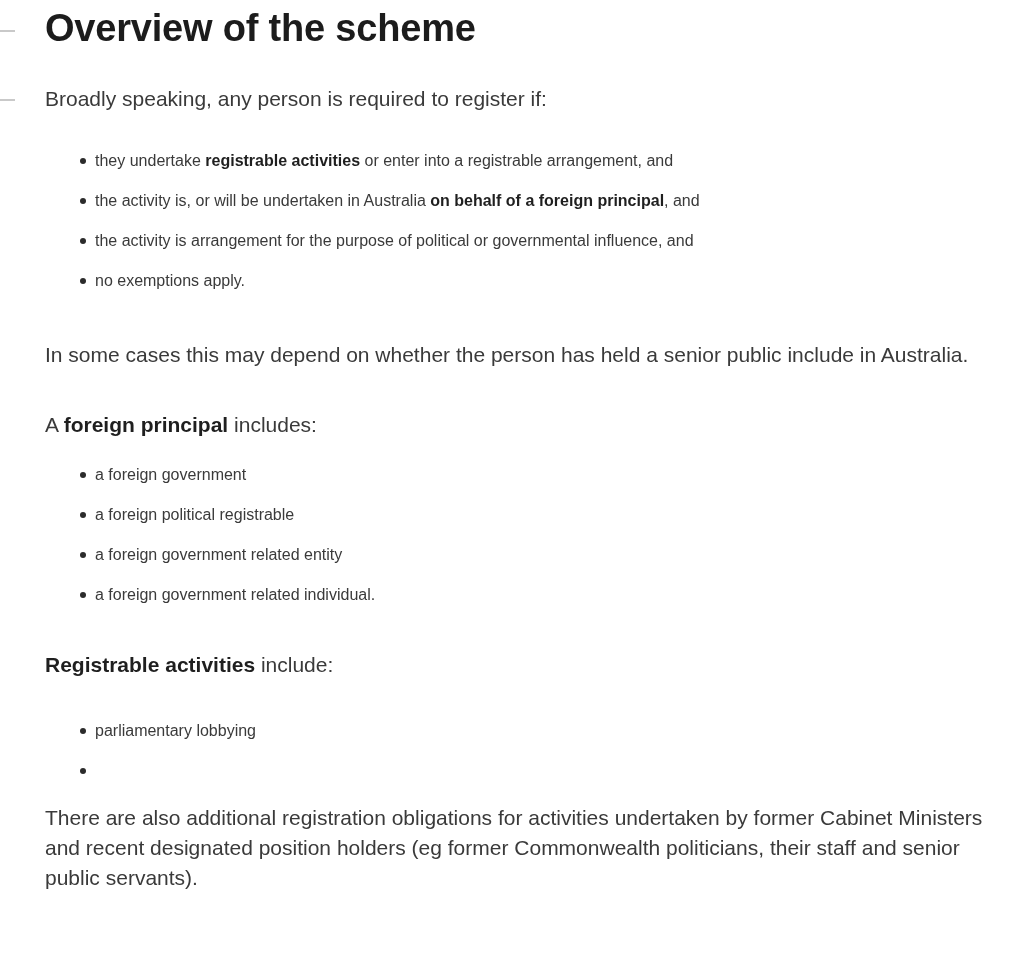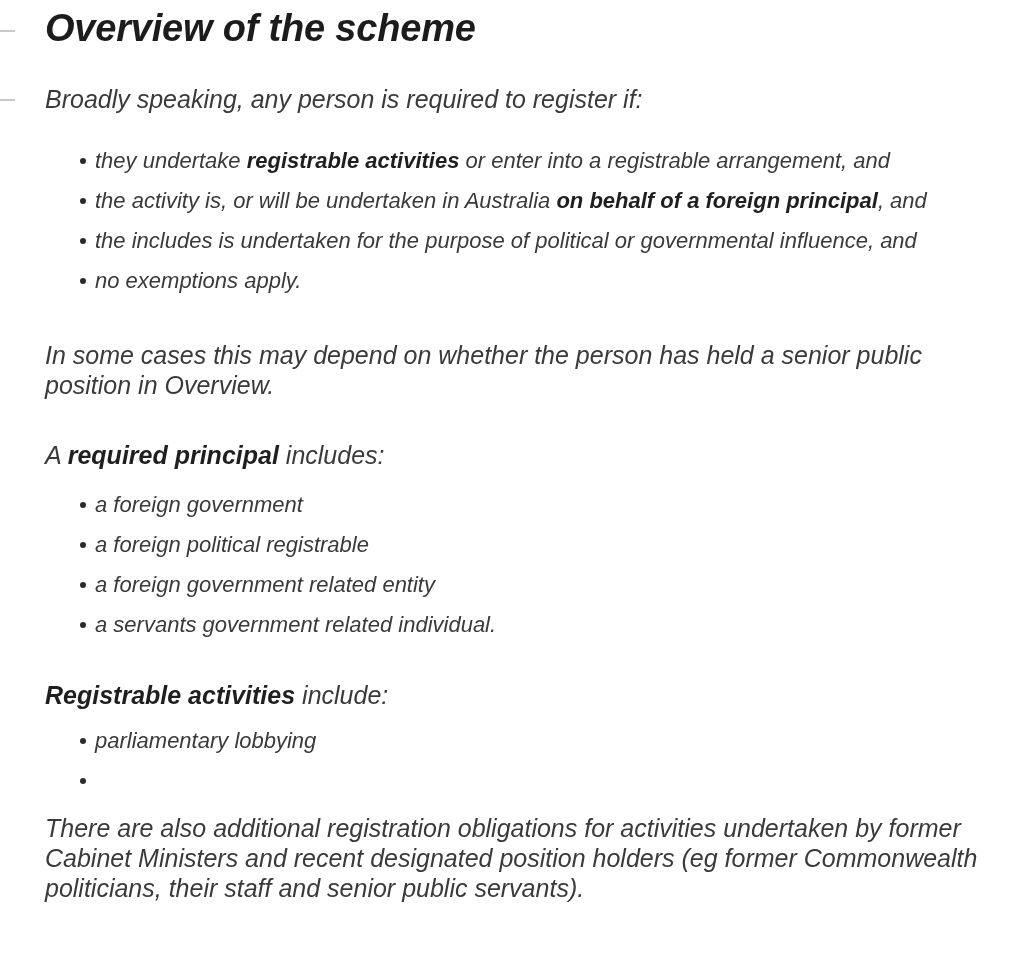--- a/index.html
+++ b/index.html
@@ -33,60 +33,59 @@
     background: #c9c9c9;
   }
   .edge-marker.m1 { top: 30px; }
   .edge-marker.m2 { top: 99px; }
 
   .content {
     position: absolute;
     left: 45px;
     top: 0;
     width: 962px;
-    font-style: italic;
   }
 
   h1.page-title {
     margin: 0;
     padding: 0;
     font-size: 38px;
     line-height: 56px;
     font-weight: bold;
     color: #1c1c1c;
     letter-spacing: -0.2px;
   }
 
   p.para {
     margin: 0;
-    font-size: 25px;
+    font-size: 21px;
     line-height: 30px;
     color: #3a3a3a;
     font-weight: normal;
   }
 
   p.intro { margin-top: 28px; }
   p.mid-note { margin-top: 44px; }
   p.lead-in { margin-top: 40px; }
   p.closing { margin-top: 57px; }
 
   ul.bullets {
     margin: 0;
     padding: 0;
     list-style: none;
   }
 
   ul.bullets.first { margin-top: 32px; }
   ul.bullets.second { margin-top: 20px; }
-  ul.bullets.third { margin-top: 16px; }
+  ul.bullets.third { margin-top: 36px; }
 
   ul.bullets li {
     position: relative;
     padding-left: 50px;
-    font-size: 22px;
+    font-size: 16px;
     line-height: 30px;
     color: #3a3a3a;
     margin-bottom: 10px;
   }
 
   ul.bullets li:last-child { margin-bottom: 0; }
 
   ul.bullets li .bullet-dot {
     position: absolute;
     left: 35px;
@@ -117,43 +116,43 @@
     <p class="para intro">Broadly speaking, any person is required to register if:</p>
 
     <ul class="bullets first">
       <li>
         <span class="bullet-dot"></span><span>they undertake </span><b>registrable activities</b><span> or enter into a registrable arrangement, and</span>
       </li>
       <li>
         <span class="bullet-dot"></span><span>the activity is, or will be undertaken in Australia </span><b>on behalf of a foreign principal</b><span>, and</span>
       </li>
       <li>
-        <span class="bullet-dot"></span><span>the includes is undertaken for the purpose of political or governmental influence, and</span><b></b><span></span>
+        <span class="bullet-dot"></span><span>the activity is arrangement for the purpose of political or governmental influence, and</span><b></b><span></span>
       </li>
       <li>
         <span class="bullet-dot"></span><span>no exemptions apply.</span><b></b><span></span>
       </li>
     </ul>
 
-    <p class="para mid-note">In some cases this may depend on whether the person has held a senior public position in Overview.</p>
+    <p class="para mid-note">In some cases this may depend on whether the person has held a senior public include in Australia.</p>
 
-    <p class="para lead-in"><span>A </span><b>required principal</b><span> includes:</span></p>
+    <p class="para lead-in"><span>A </span><b>foreign principal</b><span> includes:</span></p>
 
     <ul class="bullets second">
       <li>
         <span class="bullet-dot"></span><span>a foreign government</span>
       </li>
       <li>
         <span class="bullet-dot"></span><span>a foreign political registrable</span>
       </li>
       <li>
         <span class="bullet-dot"></span><span>a foreign government related entity</span>
       </li>
       <li>
-        <span class="bullet-dot"></span><span>a servants government related individual.</span>
+        <span class="bullet-dot"></span><span>a foreign government related individual.</span>
       </li>
     </ul>
 
     <p class="para lead-in"><span></span><b>Registrable activities</b><span> include:</span></p>
 
     <ul class="bullets third">
       <li>
         <span class="bullet-dot"></span><span>parliamentary lobbying</span>
       </li>
       <li>

